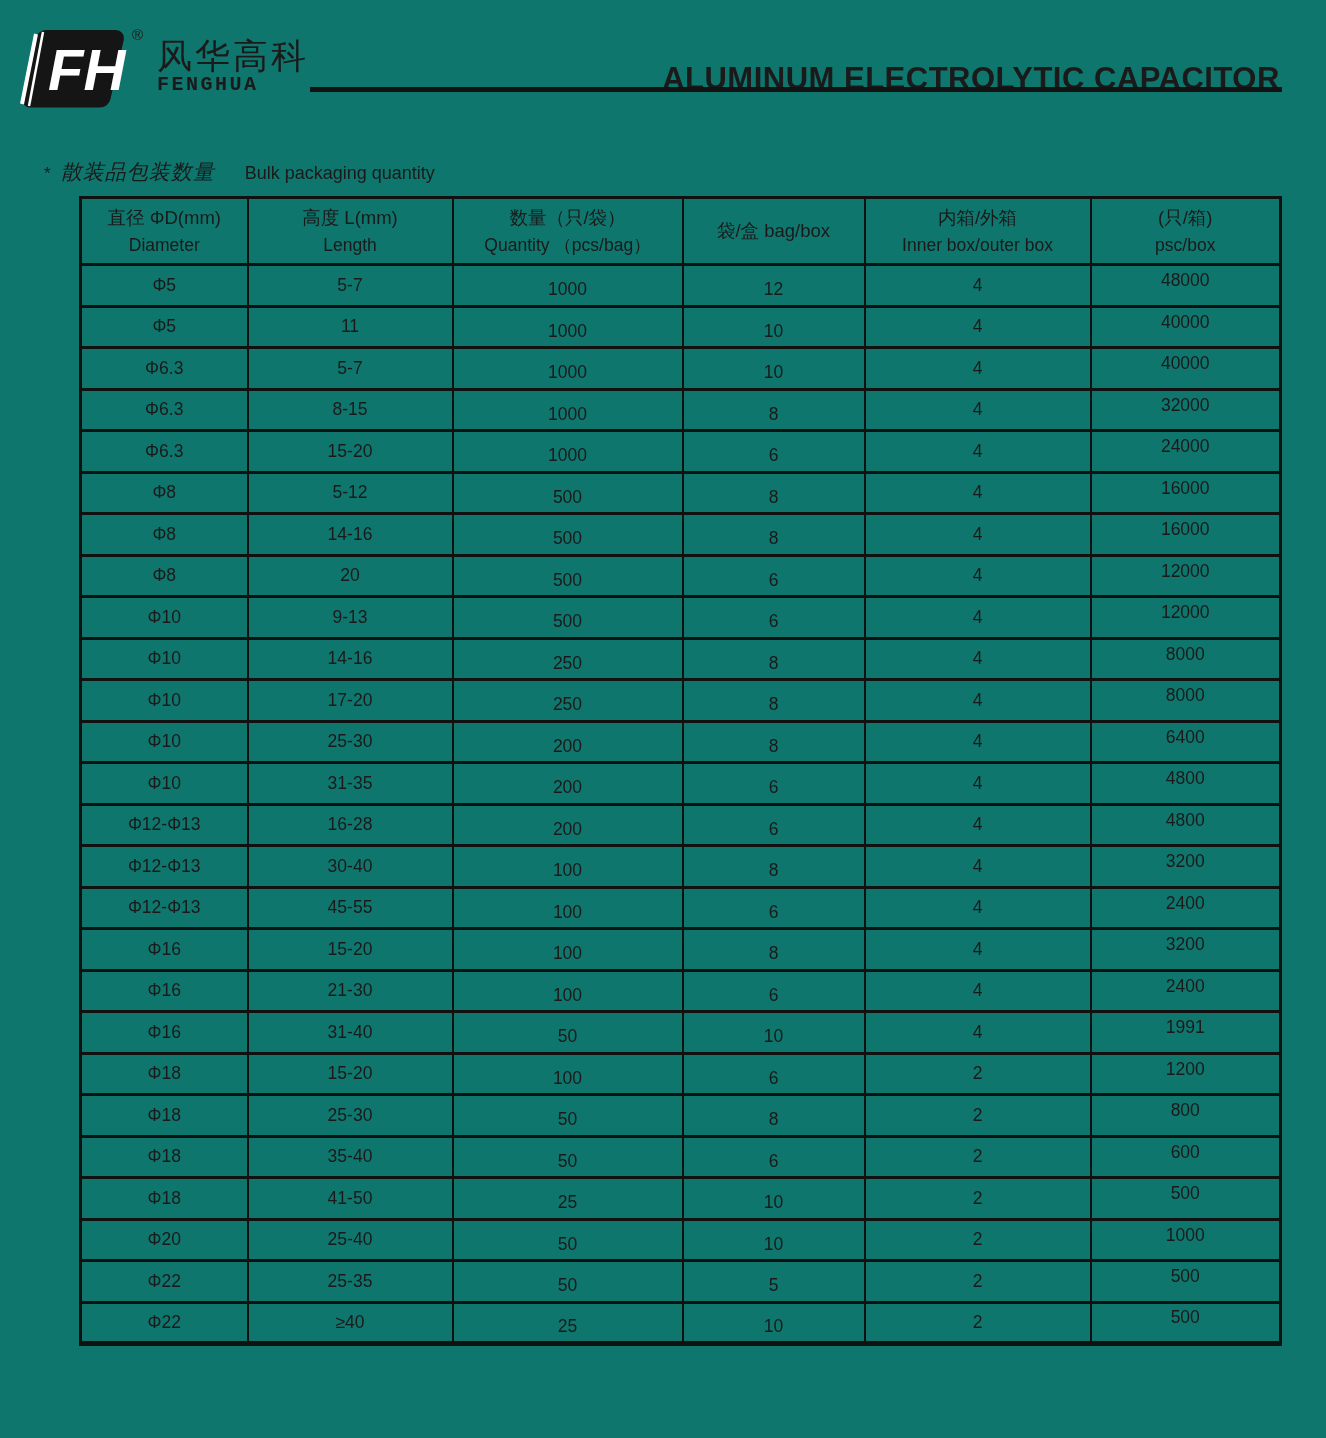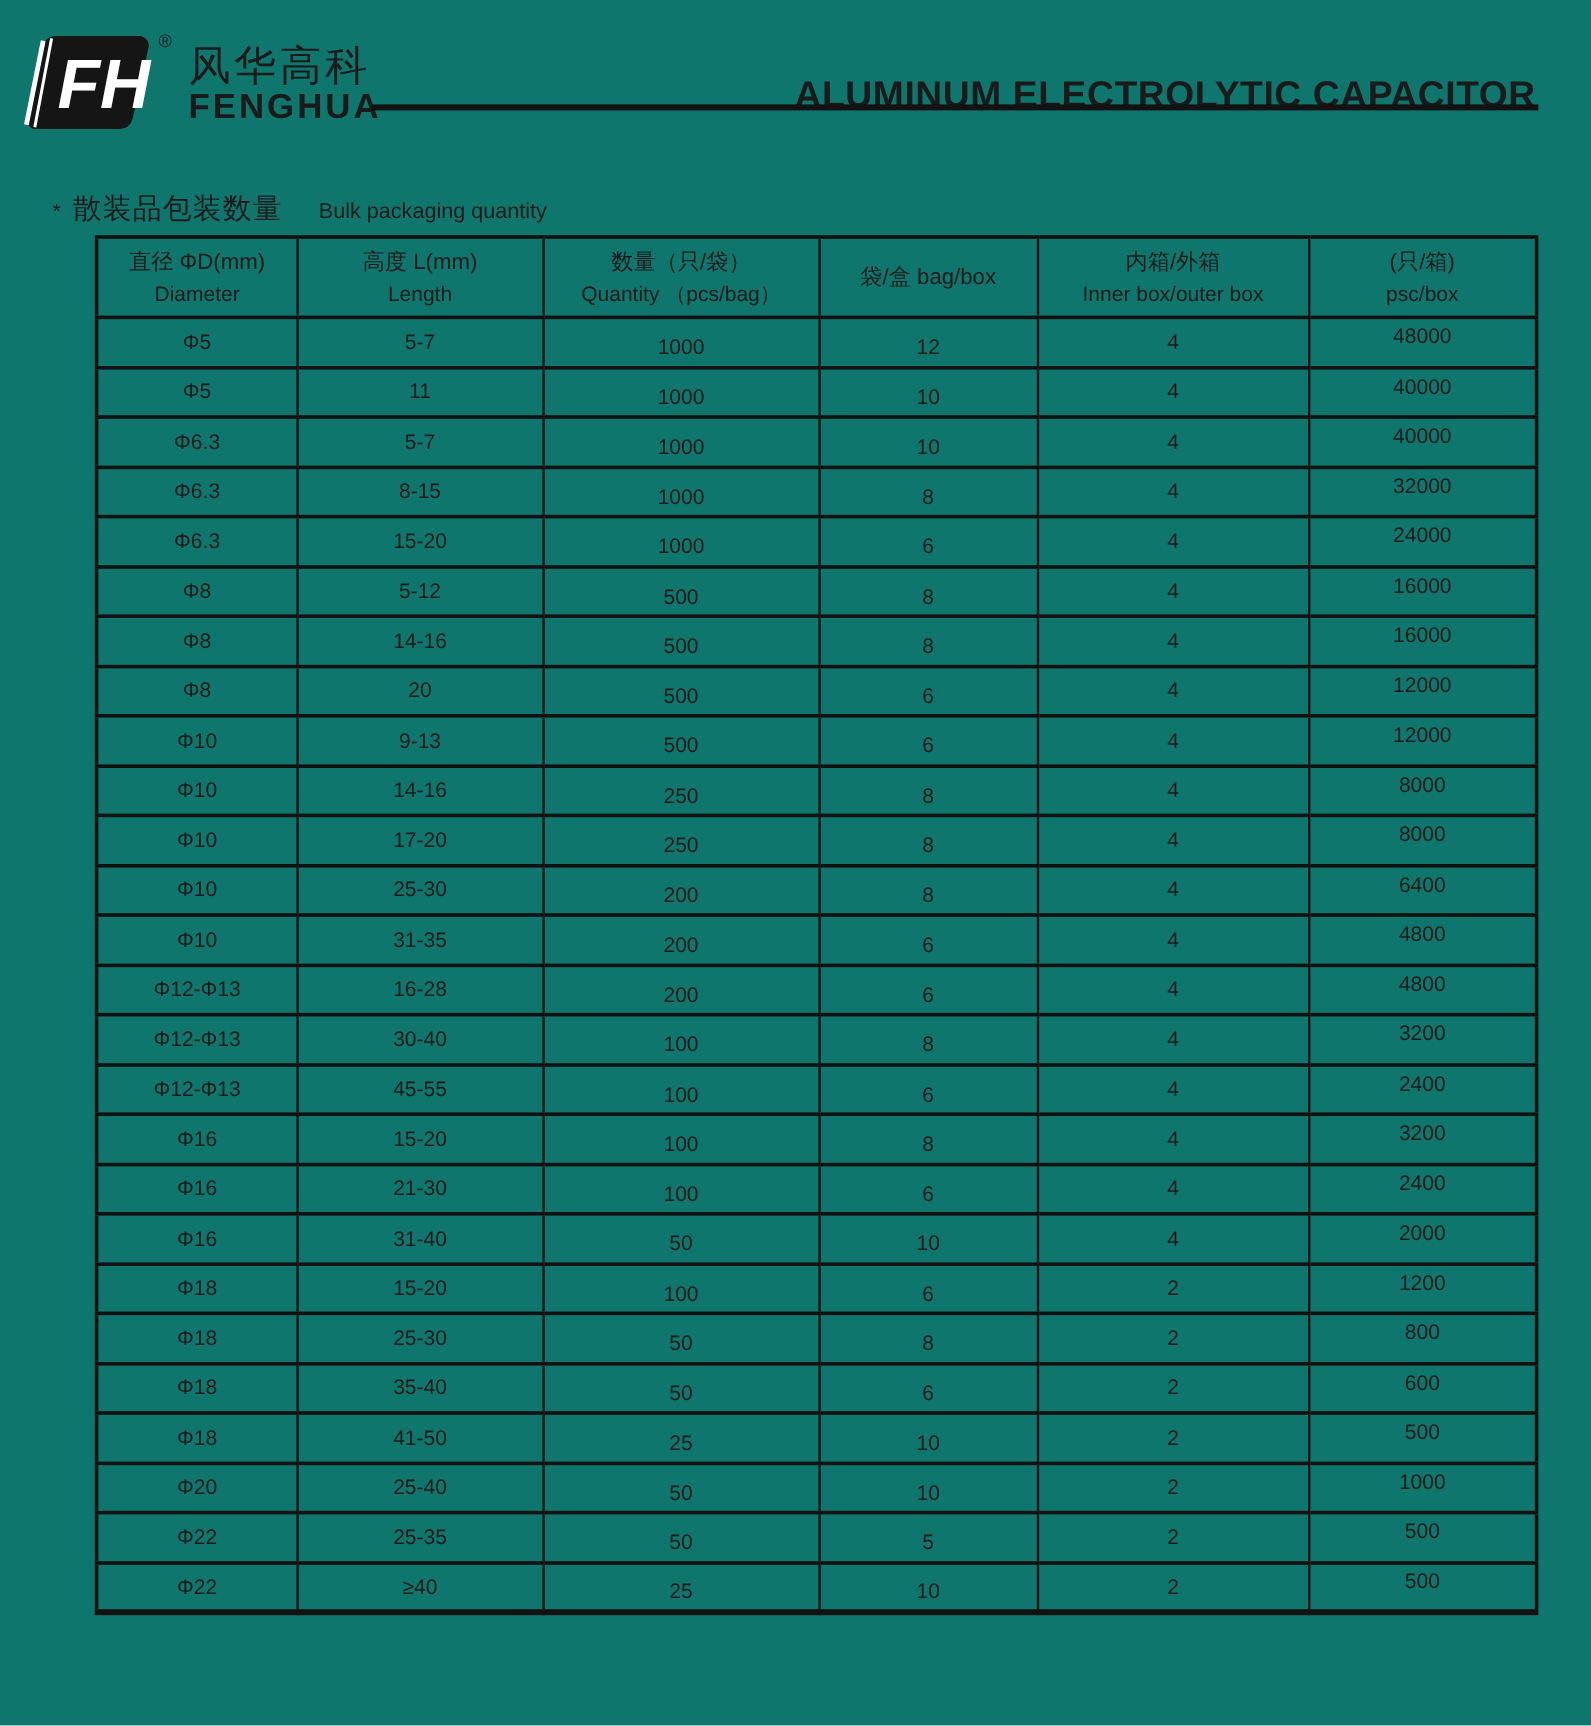--- a/index.html
+++ b/index.html
@@ -9,39 +9,39 @@
     position:relative; width:1326px; height:1438px; background:#0f766e;
     overflow:hidden;
   }
 
   
   .logo { position:absolute; top:28px; left:18px; display:flex; align-items:flex-start; }
   .logo-mark { width:112px; height:82px; position:relative; }
   .reg-mark { font-size:15px; margin-left:2px; margin-top:-2px; }
   .brand-text { margin-left:14px; margin-top:10px; line-height:1; }
   .brand-cn { font-size:35px; font-weight:normal; letter-spacing:3px; white-space:nowrap; }
-  .brand-en { font-size:29px; font-weight:bold; letter-spacing:2.5px; margin-top:2px; }
+  .brand-en { font-size:20px; font-weight:bold; letter-spacing:2.5px; margin-top:2px;font-family:Liberation Mono, monospace; }
 
   .page-title {
     position:absolute; top:42px; left:631px; width:680px;
     text-align:center; font-size:31px; font-weight:bold; letter-spacing:0.5px;
     white-space:nowrap;
     margin-top:19px;
   }
   .header-rule {
     position:absolute; top:87px; left:310px; width:972px; height:5px; background:#121212;
   }
 
   
   .section-title {
     position:absolute; top:158px; left:44px;
     display:flex; align-items:baseline; white-space:nowrap;
   }
   .section-star { font-size:17px; margin-right:10px; }
-  .section-cn { font-size:24px; letter-spacing:1px; }
+  .section-cn { font-size:21px; letter-spacing:1px;font-style:italic; }
   .section-en { font-size:18px; margin-left:30px; }
 
   
   .pack-table {
     position:absolute; top:196px; left:79px; width:1200px;
     border-collapse:collapse; table-layout:fixed;
     border:3px solid #111; border-bottom-width:5px;
   }
   .pack-table th, .pack-table td {
     border-left:2px solid #111; border-right:2px solid #111;
@@ -271,21 +271,21 @@
           <td>6</td>
           <td>4</td>
           <td>2400</td>
         </tr>
         <tr>
           <td>Φ16</td>
           <td>31-40</td>
           <td>50</td>
           <td>10</td>
           <td>4</td>
-          <td>2000</td>
+          <td>1991</td>
         </tr>
         <tr>
           <td>Φ18</td>
           <td>15-20</td>
           <td>100</td>
           <td>6</td>
           <td>2</td>
           <td>1200</td>
         </tr>
         <tr>

